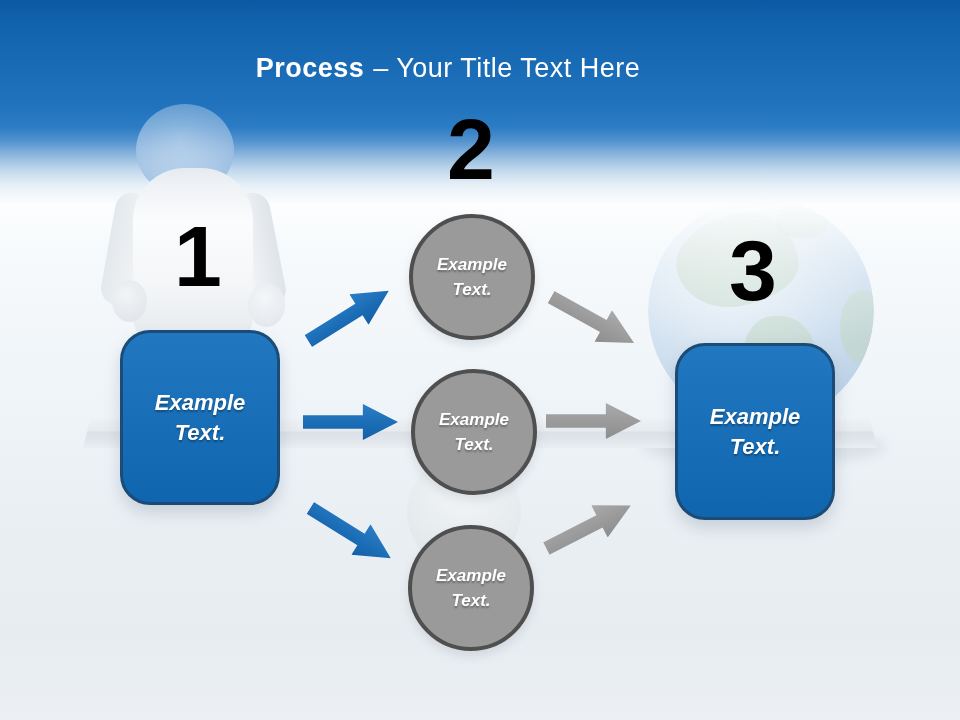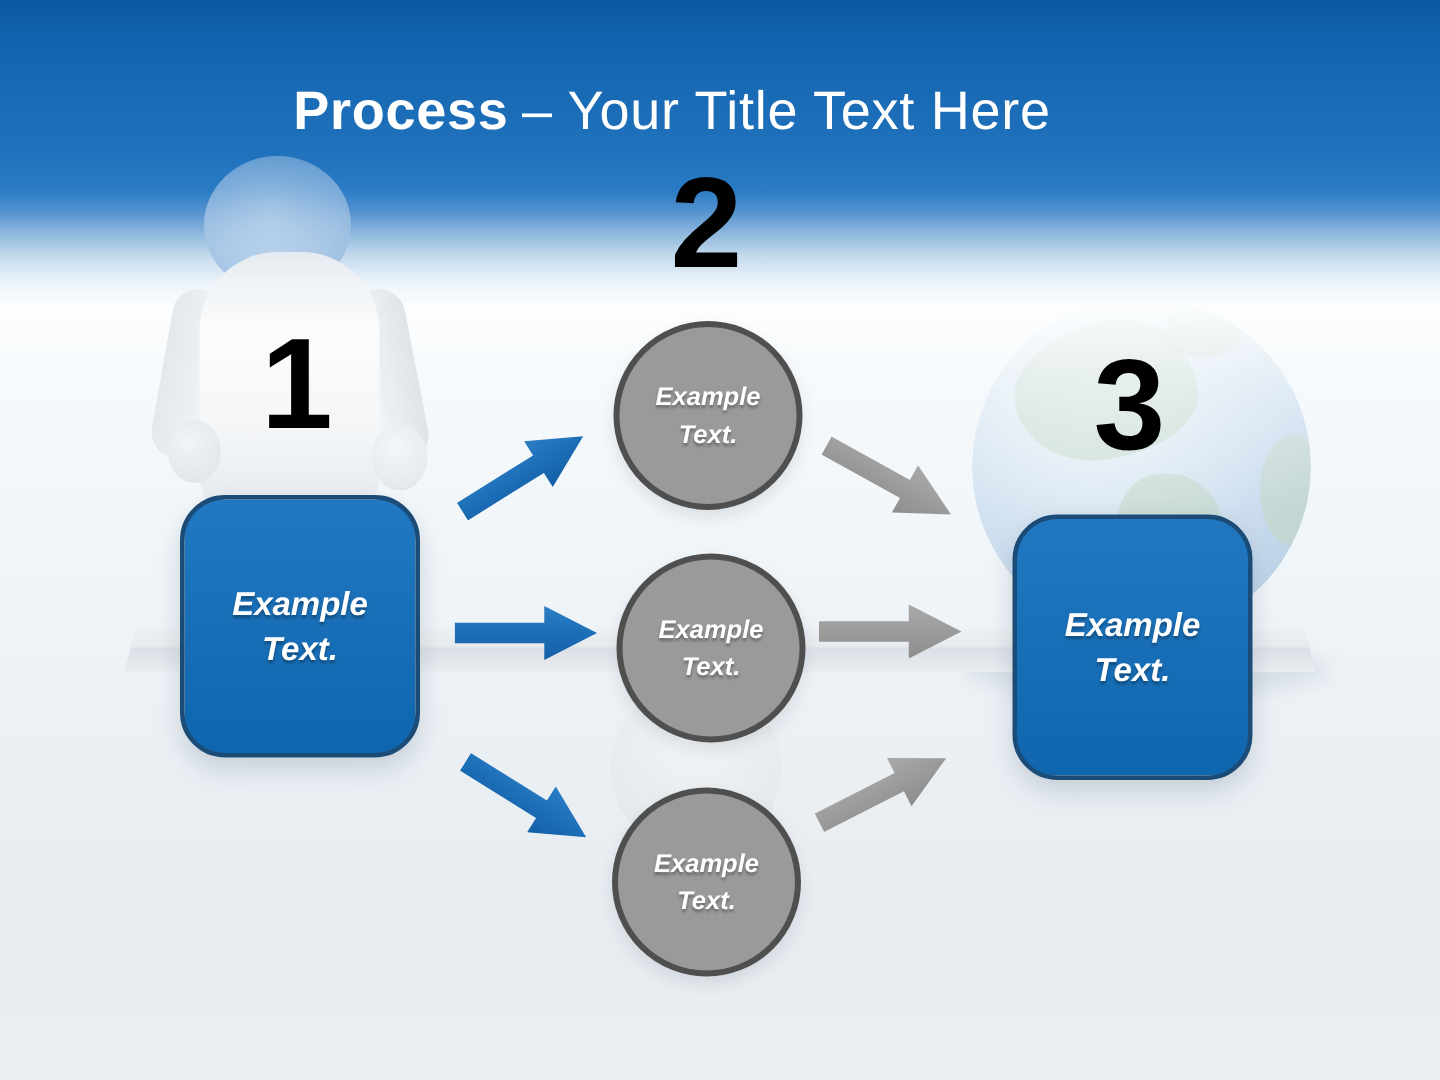--- a/index.html
+++ b/index.html
@@ -13,21 +13,21 @@
   
   .header-band {
     position:absolute; left:0; top:0; width:960px; height:205px;
     background: linear-gradient(180deg,
       #0b58a3 0%, #1162ac 10%, #1a6bb5 32%, #2173bd 52%,
       #2b7cc5 62%, #5593cf 69%, #8fb8de 76%, #c2d9ec 83%,
       #e9f1f8 91%, rgba(255,255,255,0) 100%);
   }
   .slide-title {
     position:absolute; left:0; top:53px; width:896px; text-align:center;
-    color:#ffffff; font-size:36px; letter-spacing:0.5px; z-index:20;
+    color:#ffffff; font-size:27px; letter-spacing:0.5px; z-index:20;
   }
   .slide-title .emph { font-weight:bold; }
   .slide-title .rest { font-weight:normal; margin-left:9px; }
 
   
   .person { position:absolute; left:100px; top:100px; width:200px; height:335px; z-index:2;
     -webkit-mask-image: linear-gradient(180deg, rgba(0,0,0,0.45) 0, rgba(0,0,0,0.8) 50px, #000 100px);
     mask-image: linear-gradient(180deg, rgba(0,0,0,0.45) 0, rgba(0,0,0,0.8) 50px, #000 100px);
   }
   .person div { position:absolute; }

